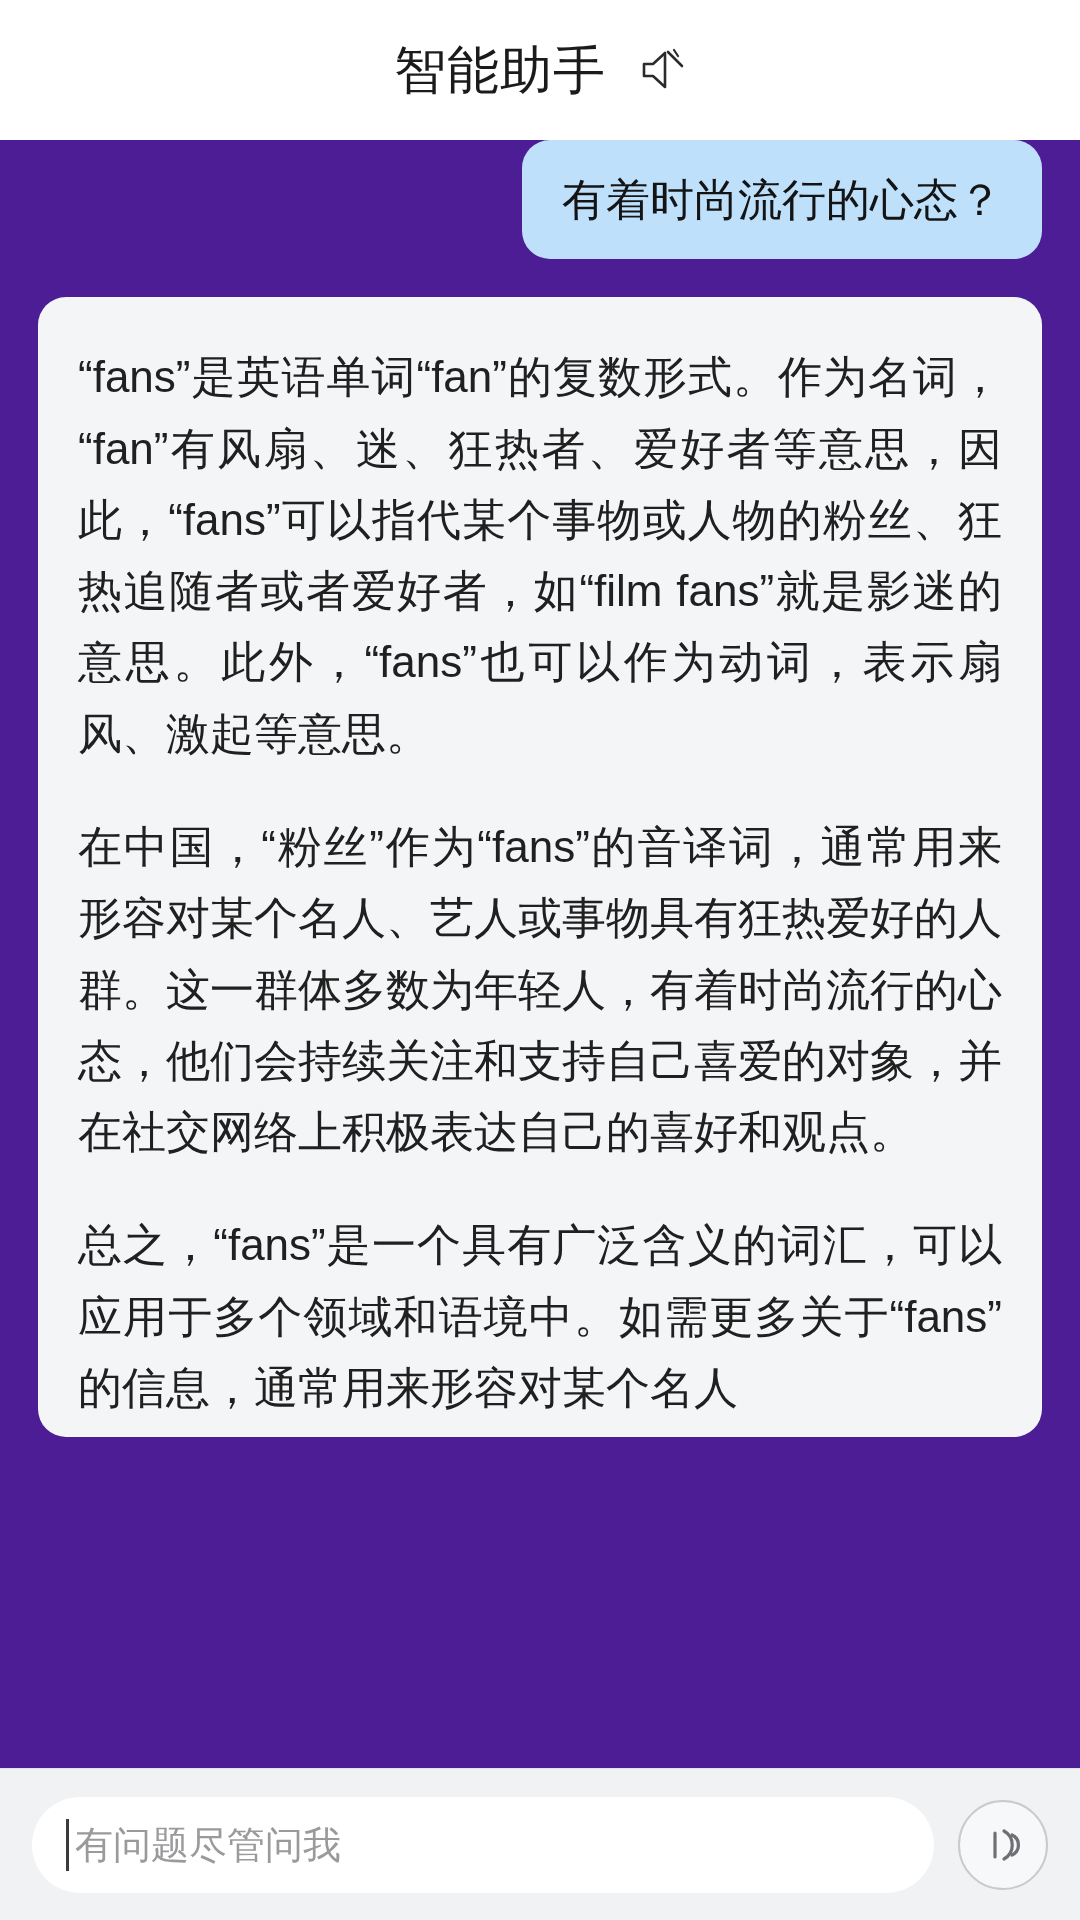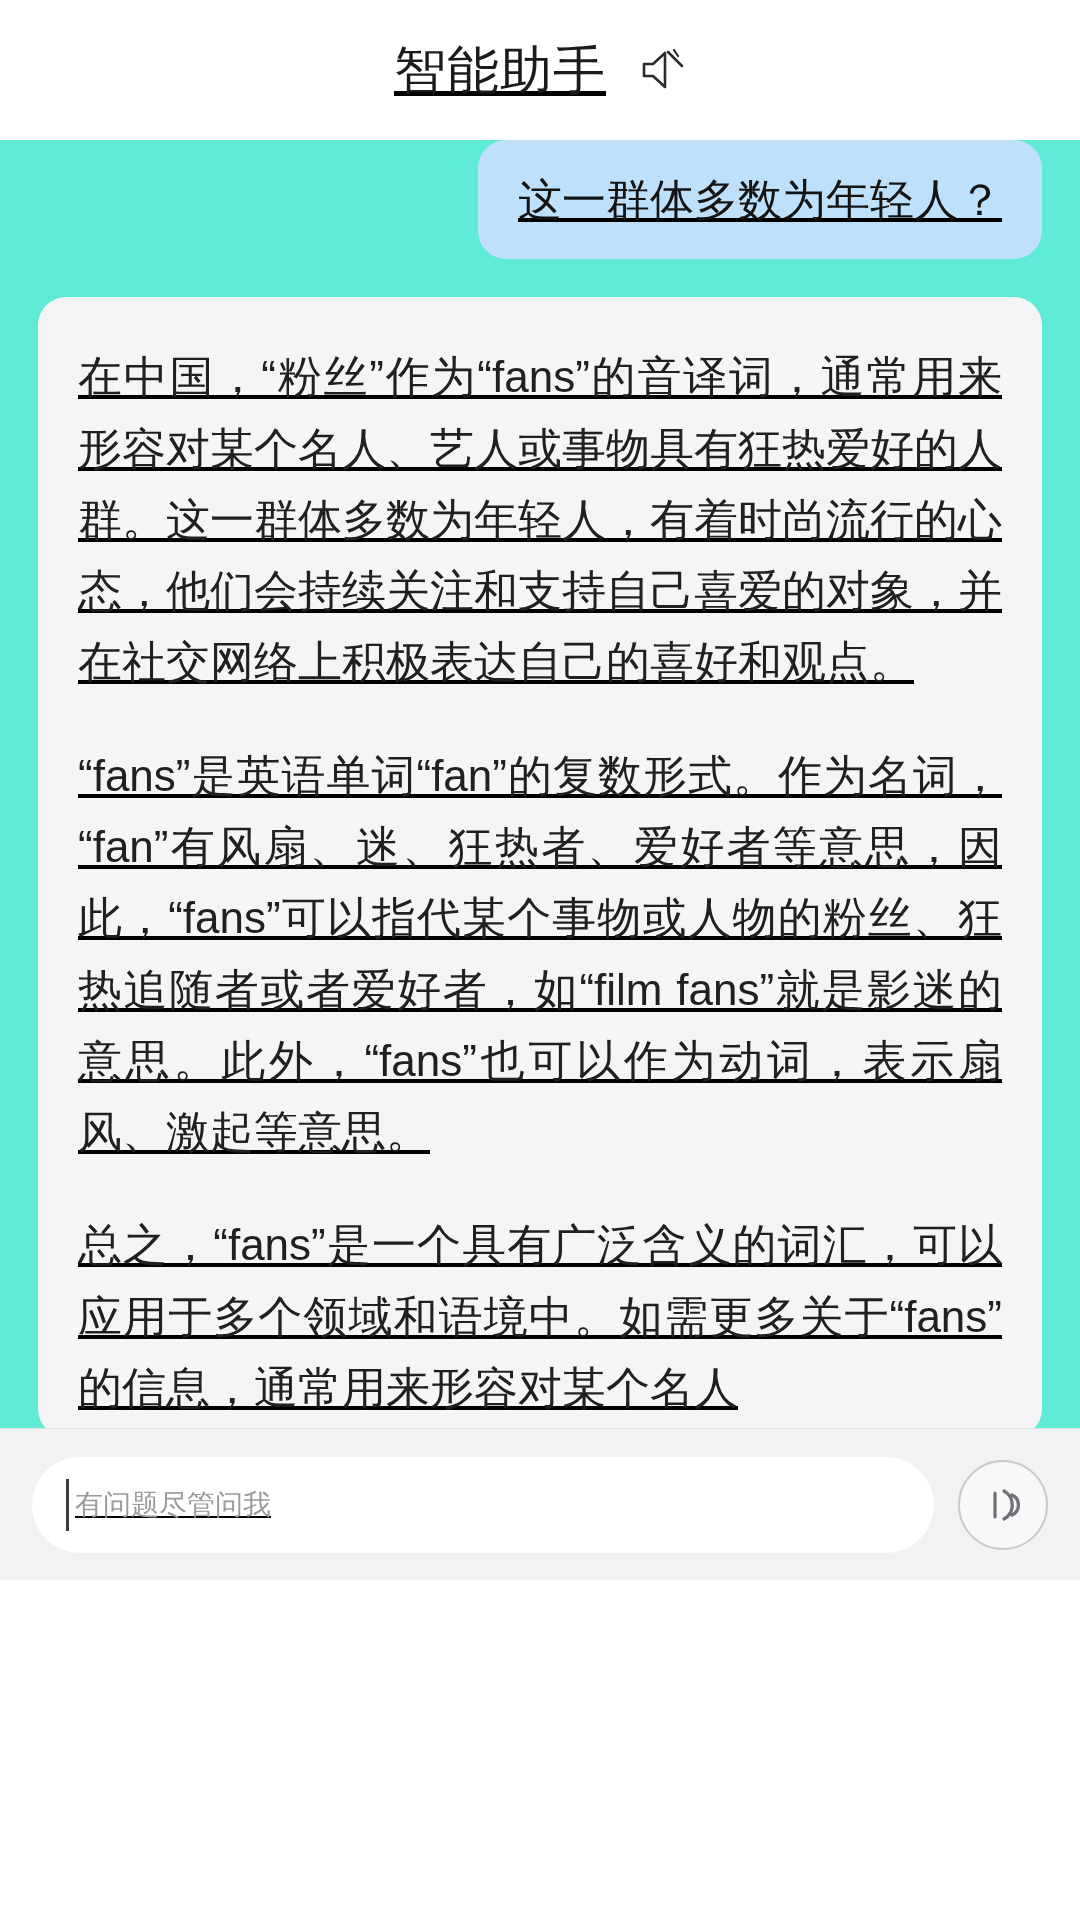--- a/index.html
+++ b/index.html
@@ -8,25 +8,24 @@
     width: 1080px;
     height: 1920px;
     background: #ffffff;
     font-family: "Liberation Sans", "DejaVu Sans", sans-serif;
     overflow: hidden;
   }
 
   .screen {
     position: relative;
     width: 1080px;
-    height: 1580px;
-    background: #5eead4;
+    height: 1920px;
+    background: #4c1d95;
     display: flex;
     flex-direction: column;
-    text-decoration: underline;
   }
 
   
   .header {
     height: 140px;
     flex: 0 0 140px;
     display: flex;
     align-items: center;
     justify-content: center;
     gap: 28px;
@@ -129,21 +128,21 @@
 
   .caret {
     width: 3px;
     height: 52px;
     background: #3b3b3b;
     margin-right: 6px;
     flex: 0 0 3px;
   }
 
   .placeholder {
-    font-size: 28px;
+    font-size: 38px;
     color: #9a9a9d;
     line-height: 1;
   }
 
   .voice-button {
     flex: 0 0 86px;
     width: 86px;
     height: 86px;
     border-radius: 50%;
     border: 2px solid #c9cacc;
@@ -171,27 +170,27 @@
         <path d="M10 20 h9 L31 9 v34 L19 32 h-9 z" fill="none" stroke="#2b2b2b" stroke-width="2.6" stroke-linejoin="round"></path>
         <line x1="34" y1="8" x2="48" y2="22" stroke="#2b2b2b" stroke-width="2.6" stroke-linecap="round"></line>
         <line x1="40" y1="6" x2="44" y2="12" stroke="#2b2b2b" stroke-width="2.2" stroke-linecap="round"></line>
       </svg>
     </span>
   </div>
 
   <div class="conversation">
 
     <div class="msg-row user">
-      <div class="bubble-user">这一群体多数为年轻人？</div>
+      <div class="bubble-user">有着时尚流行的心态？</div>
     </div>
 
     <div class="msg-row assistant">
       <div class="bubble-assistant">
+        <p>“fans”是英语单词“fan”的复数形式。作为名词，“fan”有风扇、迷、狂热者、爱好者等意思，因此，“fans”可以指代某个事物或人物的粉丝、狂热追随者或者爱好者，如“film fans”就是影迷的意思。此外，“fans”也可以作为动词，表示扇风、激起等意思。</p>
         <p>在中国，“粉丝”作为“fans”的音译词，通常用来形容对某个名人、艺人或事物具有狂热爱好的人群。这一群体多数为年轻人，有着时尚流行的心态，他们会持续关注和支持自己喜爱的对象，并在社交网络上积极表达自己的喜好和观点。</p>
-        <p>“fans”是英语单词“fan”的复数形式。作为名词，“fan”有风扇、迷、狂热者、爱好者等意思，因此，“fans”可以指代某个事物或人物的粉丝、狂热追随者或者爱好者，如“film fans”就是影迷的意思。此外，“fans”也可以作为动词，表示扇风、激起等意思。</p>
         <p>总之，“fans”是一个具有广泛含义的词汇，可以应用于多个领域和语境中。如需更多关于“fans”的信息，通常用来形容对某个名人</p>
       </div>
     </div>
 
   </div>
 
   <div class="input-bar">
     <div class="input-field">
       <div class="caret"></div>
       <div class="placeholder">有问题尽管问我</div>

